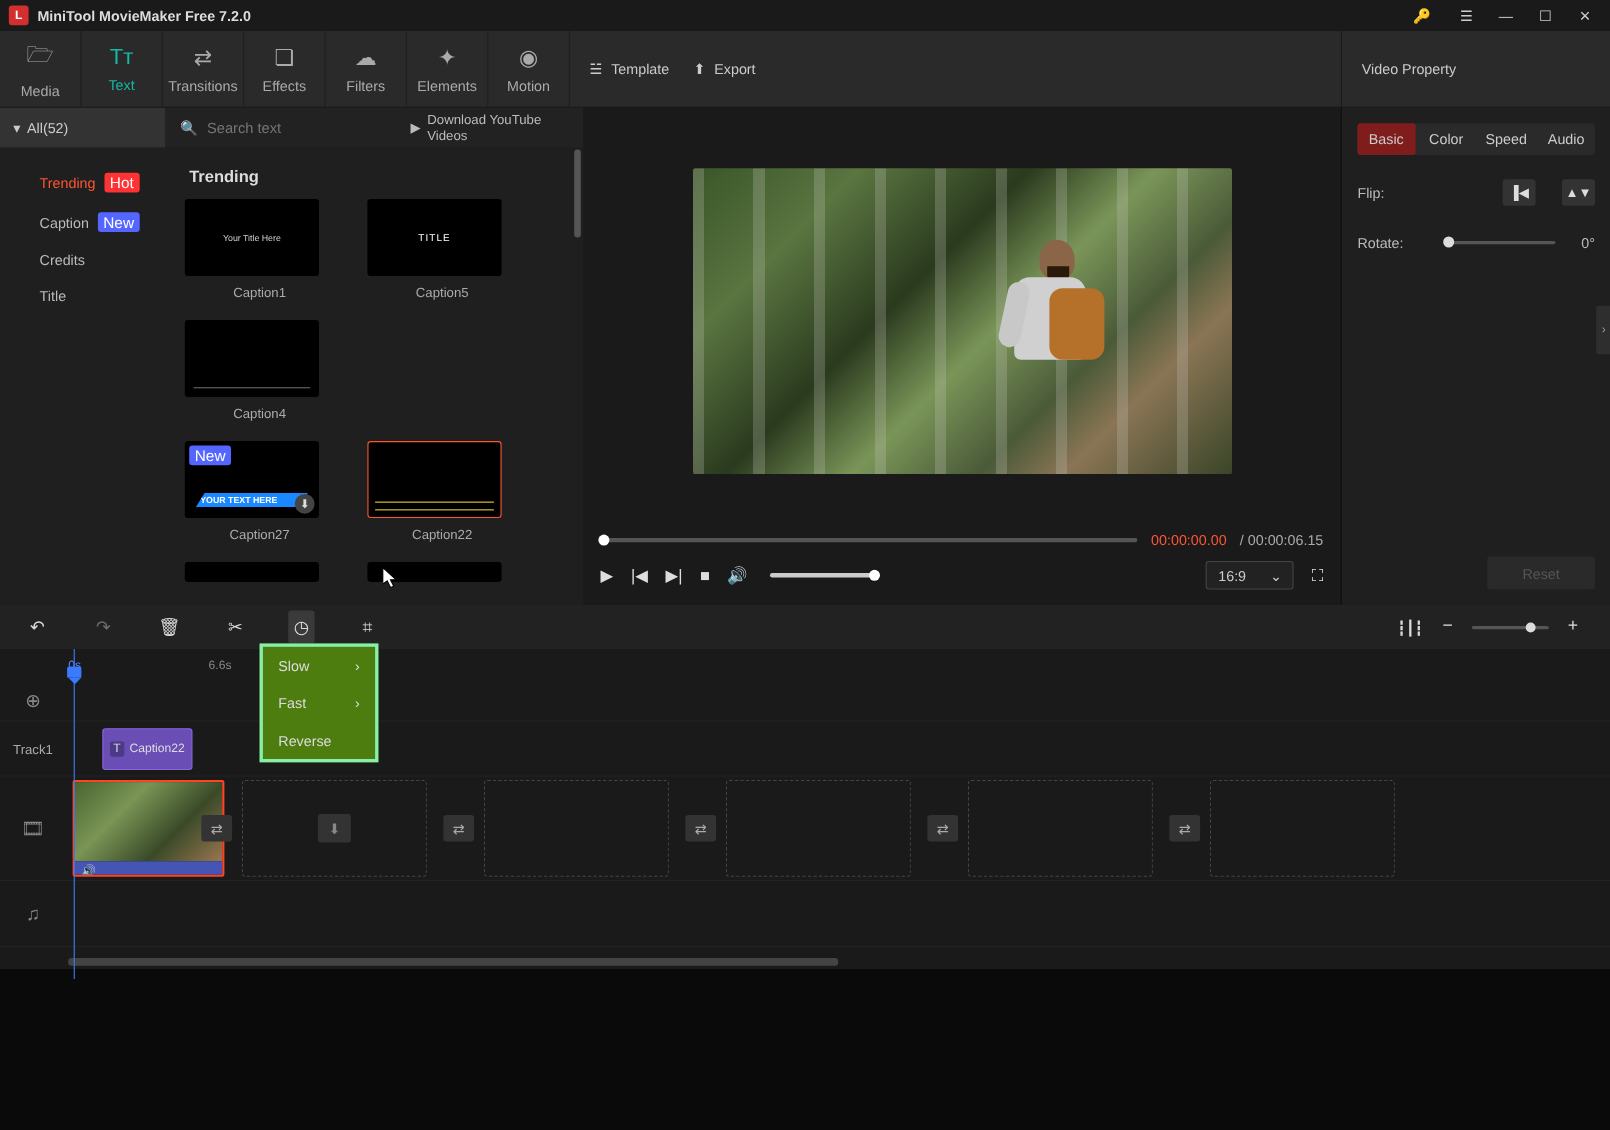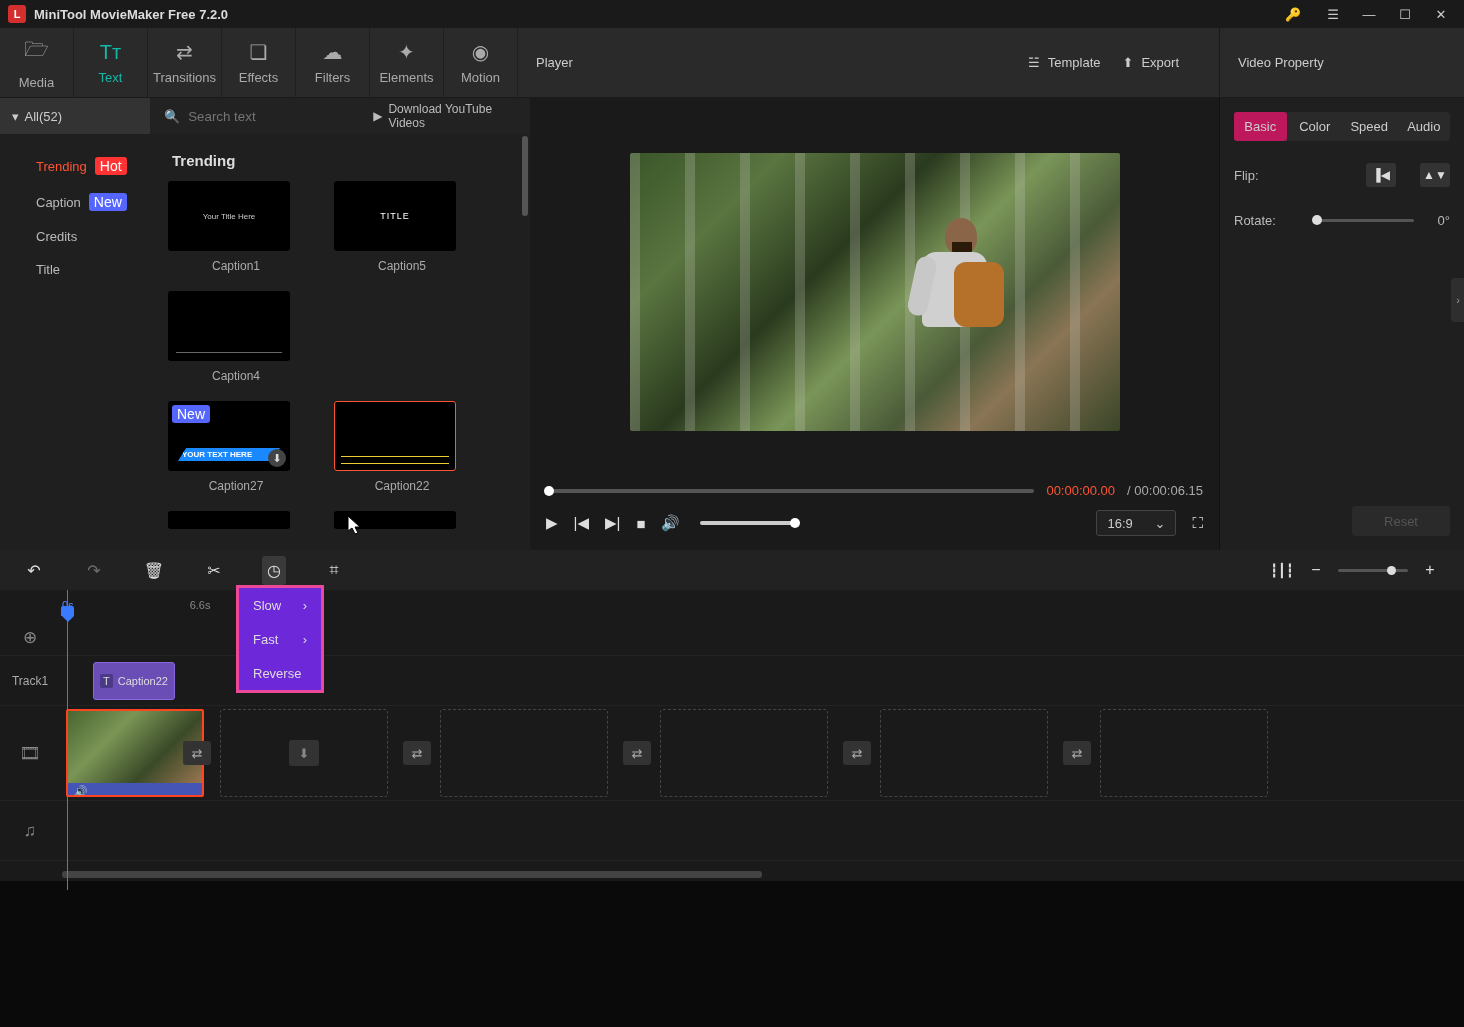--- a/index.html
+++ b/index.html
@@ -58,21 +58,21 @@
 .ttot{color:#aaa;font-variant-numeric:tabular-nums}
 .pctrl{display:flex;align-items:center;gap:16px;padding:2px 4px}
 .pbtn{color:#ddd;font-size:15px}
 .vol{width:95px;height:4px;background:#ccc;border-radius:2px;position:relative;margin-left:4px}
 .vdot{width:10px;height:10px;background:#fff;border-radius:50%;position:absolute;right:-5px;top:-3px}
 .spacer{flex:1}
 .arsel{width:80px;height:26px;background:#222;border:1px solid #444;border-radius:3px;display:flex;align-items:center;justify-content:space-between;padding:0 10px;color:#ccc}
 .props{width:245px;background:#1f1f1f;padding:14px;border-left:1px solid #111;position:relative}
 .tabs{display:flex;gap:2px;background:#2a2a2a;border-radius:4px;padding:0;margin-bottom:22px}
 .tab{flex:1;text-align:center;padding:7px 0;color:#ccc;font-size:13px}
-.tab.act{background:#be185d;border-radius:3px}
+.tab.act{background:#7f1d1d;border-radius:3px}
 .prow{display:flex;align-items:center;margin-bottom:26px;gap:24px}
 .plbl{width:56px;color:#bbb}
 .flipbtn{width:30px;height:24px;background:#333;border-radius:3px;display:flex;align-items:center;justify-content:center;color:#ddd;font-size:12px}
 .rslider{flex:1;height:3px;background:#555;border-radius:2px;position:relative}
 .rdot{width:10px;height:10px;background:#ddd;border-radius:50%;position:absolute;left:-2px;top:-4px}
 .resetbtn{position:absolute;bottom:14px;right:14px;width:98px;height:30px;background:#2a2a2a;border-radius:3px;display:flex;align-items:center;justify-content:center;color:#555}
 .exph{position:absolute;right:-1px;top:180px;width:14px;height:44px;background:#2e2e2e;border-radius:3px 0 0 3px;display:flex;align-items:center;justify-content:center;color:#999;font-size:11px}
 .bottom{background:#1a1a1a}
 .tltool{height:40px;display:flex;align-items:center;padding:0 22px;gap:36px;background:#222}
 .tlbtn{color:#ddd;font-size:16px;width:24px;text-align:center}
@@ -89,21 +89,21 @@
 .thead{width:60px;display:flex;align-items:center;justify-content:center;color:#888;font-size:17px}
 .tbody{flex:1;position:relative;height:100%;display:flex;align-items:center}
 .txtclip{position:absolute;left:33px;width:82px;height:38px;background:#6a4db5;border:1px solid #8866dd;border-radius:3px;display:flex;align-items:center;gap:5px;padding:0 6px;color:#ddd;font-size:11px}
 .vidclip{position:absolute;left:6px;width:138px;height:88px;border:2px solid #ff4422;border-radius:2px;overflow:hidden}
 .vcimg{width:100%;height:72px;background:linear-gradient(135deg,#4a6530,#7a9555,#3a4a28,#9a7550)}
 .vcbar{height:16px;background:#4455b5;display:flex;align-items:center;padding:0 6px;color:#ddd;font-size:11px}
 .dropslot{width:168px;height:88px;border:1px dashed #444;border-radius:3px;margin-right:52px;display:flex;align-items:center;justify-content:center;position:relative}
 .dsicon{width:30px;height:26px;background:#333;border-radius:3px;display:flex;align-items:center;justify-content:center;color:#888}
 .transicon{position:absolute;left:-38px;width:28px;height:24px;background:#333;border-radius:3px;display:flex;align-items:center;justify-content:center;color:#aaa;font-size:13px}
 .vtrack{height:95px}
-.speedmenu{position:absolute;left:236px;top:585px;width:88px;background:#6d28d9;border:3px solid #ec4899;z-index:40}
+.speedmenu{position:absolute;left:236px;top:585px;width:108px;background:#4d7c0f;border:3px solid #86efac;z-index:40}
 .smitem{height:34px;display:flex;align-items:center;justify-content:space-between;padding:0 14px;color:#ddd;font-size:13px}
 .hscroll{height:10px;background:#1a1a1a;padding:0 62px}
 .hsbar{width:700px;height:7px;background:#444;border-radius:3px;margin-top:1px}
 svg{display:block}
 </style>
 </head>
 <body>
 
 <div class="titlebar">
   <div class="logo">L</div>
@@ -140,21 +140,20 @@
     </div>
   <div class="tbtn">
       <span class="ticon">✦</span>
       <span>Elements</span>
     </div>
   <div class="tbtn">
       <span class="ticon">◉</span>
       <span>Motion</span>
     </div>
   <div class="midtool">
-    <span class="playerlbl">Player</span>
     <div class="tmplbtn">
         <span>☱</span>
         <span>Template</span>
       </div>
     <div class="tmplbtn">
         <span>⬆</span>
         <span>Export</span>
       </div>
   </div>
   <div class="rightpane-head">Video Property</div>

